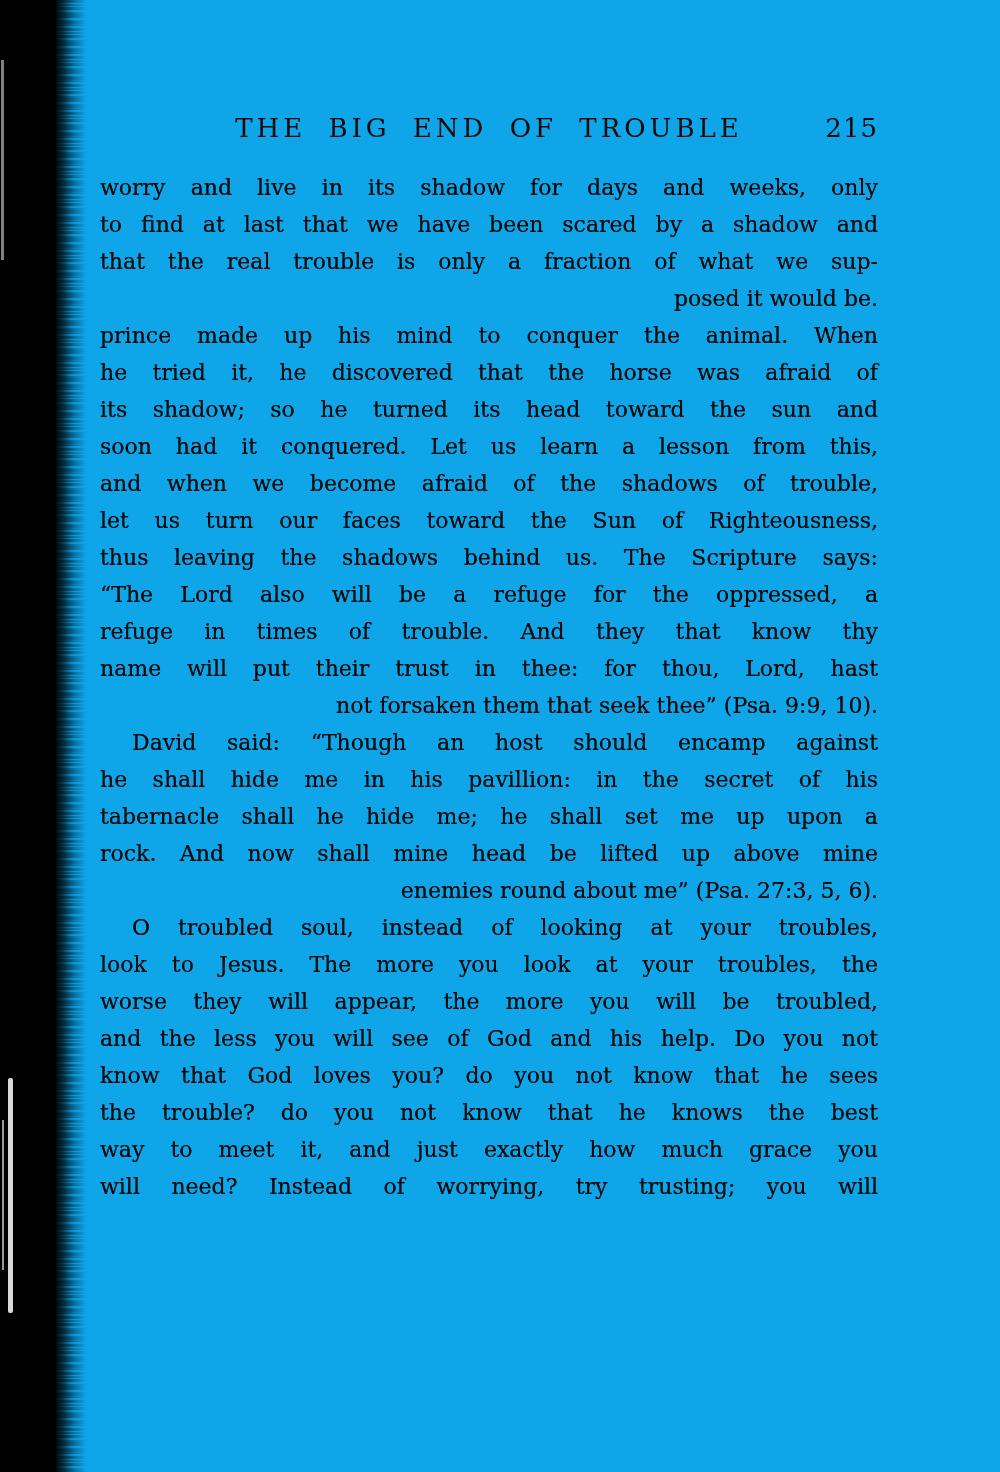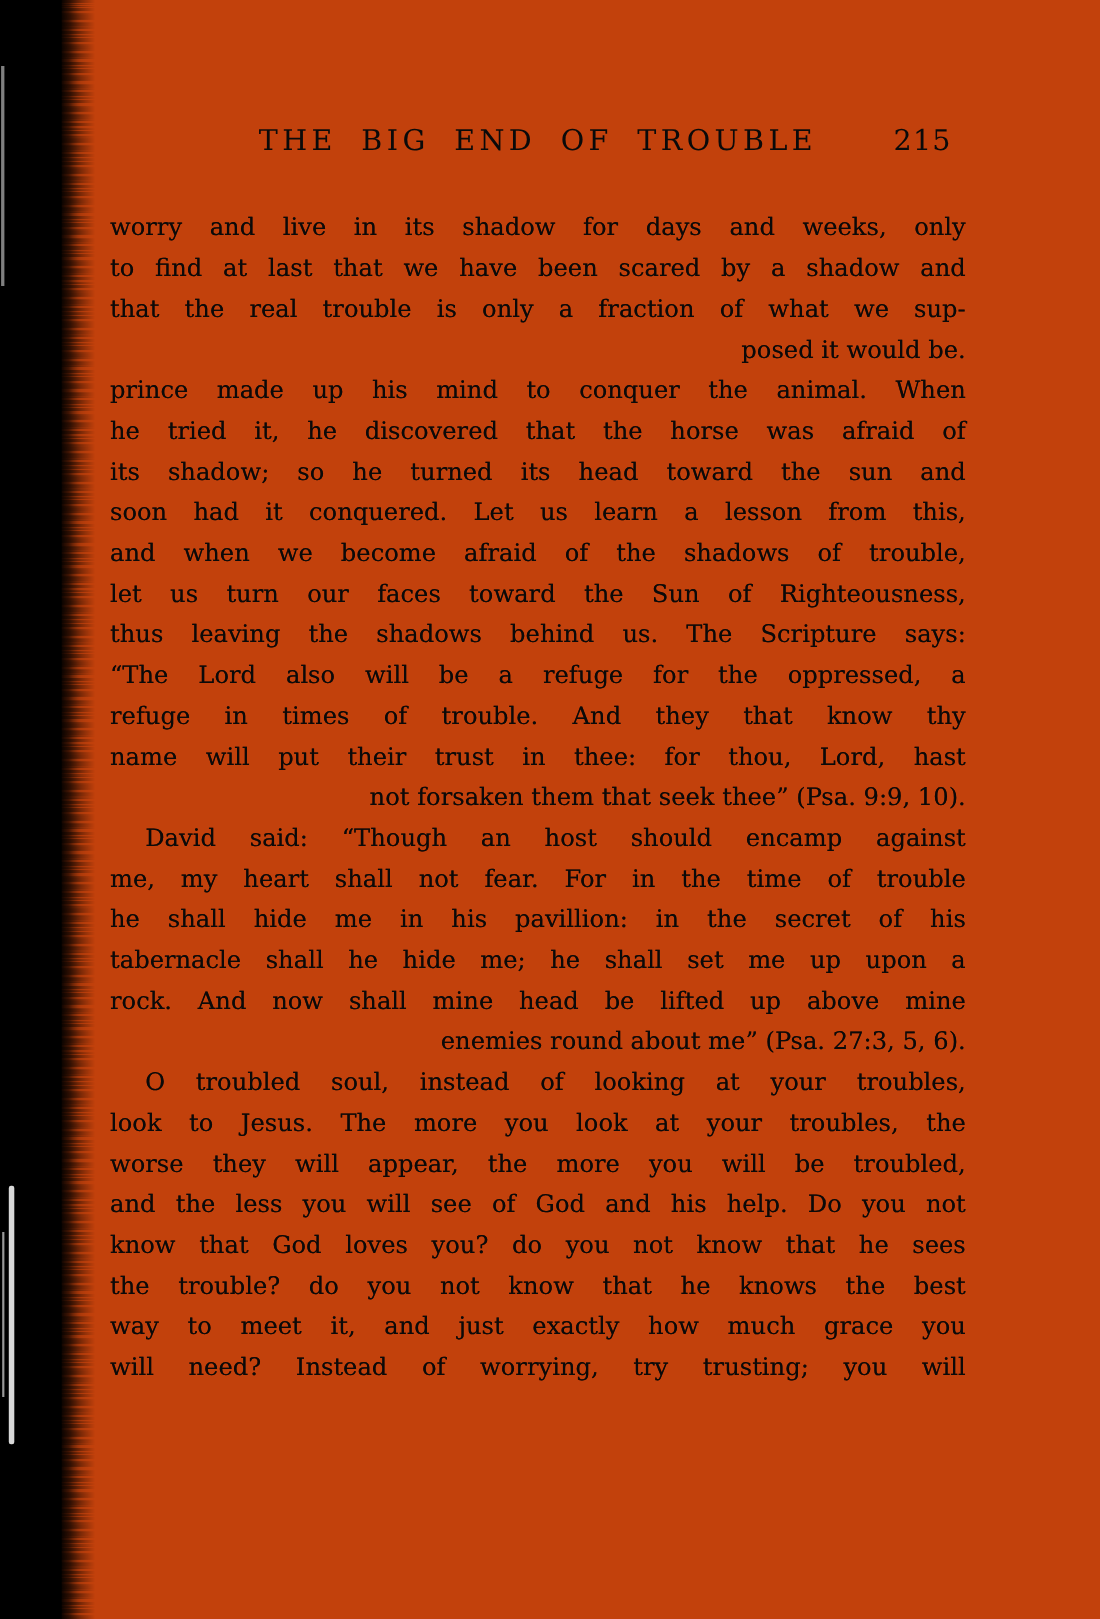--- a/index.html
+++ b/index.html
@@ -1,21 +1,21 @@
 <!DOCTYPE html>
 <html><head>
 <meta charset="utf-8">
 <style>
   * { margin: 0; padding: 0; box-sizing: border-box; }
   html, body { background: #e8e8e8; }
   .scan-page {
     position: relative;
     width: 1000px;
     height: 1472px;
-    background: #c2410c;
+    background: #0ea5e9;
     overflow: hidden;
     font-family: "DejaVu Serif", "Liberation Serif", serif;
     color: #0a0a0a;
   }
   
   .scan-band {
     position: absolute;
     left: 0; top: 0; bottom: 0;
     width: 56px;
     background: #000;
@@ -63,26 +63,26 @@
     height: 32px;
     line-height: 32px;
     font-size: 26px;
     letter-spacing: 4px;
     word-spacing: 10px;
     text-align: center;
     white-space: nowrap;
   }
   .running-header .folio {
     position: absolute;
-    right: 13px; top: 0;
+    right: 0; top: 0;
     letter-spacing: 1px;
     word-spacing: normal;
   }
   .body-text {
-    margin-top: 45px;
+    margin-top: 25px;
     font-size: 22px;
     text-shadow: 0 0 0.5px rgba(0,0,0,0.65);
   }
   .line {
     height: 37px;
     line-height: 37px;
     text-align: right;
     white-space: normal;
   }
   .line.justify {
@@ -117,21 +117,20 @@
         <div class="line justify">its shadow; so he turned its head toward the sun and</div>
         <div class="line justify">soon had it conquered.  Let us learn a lesson from this,</div>
         <div class="line justify">and when we become afraid of the shadows of trouble,</div>
         <div class="line justify">let us turn our faces toward the Sun of Righteousness,</div>
         <div class="line justify">thus leaving the shadows behind us.  The Scripture says:</div>
         <div class="line justify">“The Lord also will be a refuge for the oppressed, a</div>
         <div class="line justify">refuge in times of trouble.  And they that know thy</div>
         <div class="line justify">name will put their trust in thee: for thou, Lord, hast</div>
         <div class="line">not forsaken them that seek thee” (Psa. 9:9, 10).</div>
         <div class="line indent justify">David said: “Though an host should encamp against</div>
-        <div class="line justify">me, my heart shall not fear.  For in the time of trouble</div>
         <div class="line justify">he shall hide me in his pavillion: in the secret of his</div>
         <div class="line justify">tabernacle shall he hide me; he shall set me up upon a</div>
         <div class="line justify">rock.  And now shall mine head be lifted up above mine</div>
         <div class="line">enemies round about me” (Psa. 27:3, 5, 6).</div>
         <div class="line indent justify">O troubled soul, instead of looking at your troubles,</div>
         <div class="line justify">look to Jesus.  The more you look at your troubles, the</div>
         <div class="line justify">worse they will appear, the more you will be troubled,</div>
         <div class="line justify">and the less you will see of God and his help.  Do you not</div>
         <div class="line justify">know that God loves you? do you not know that he sees</div>
         <div class="line justify">the trouble? do you not know that he knows the best</div>

